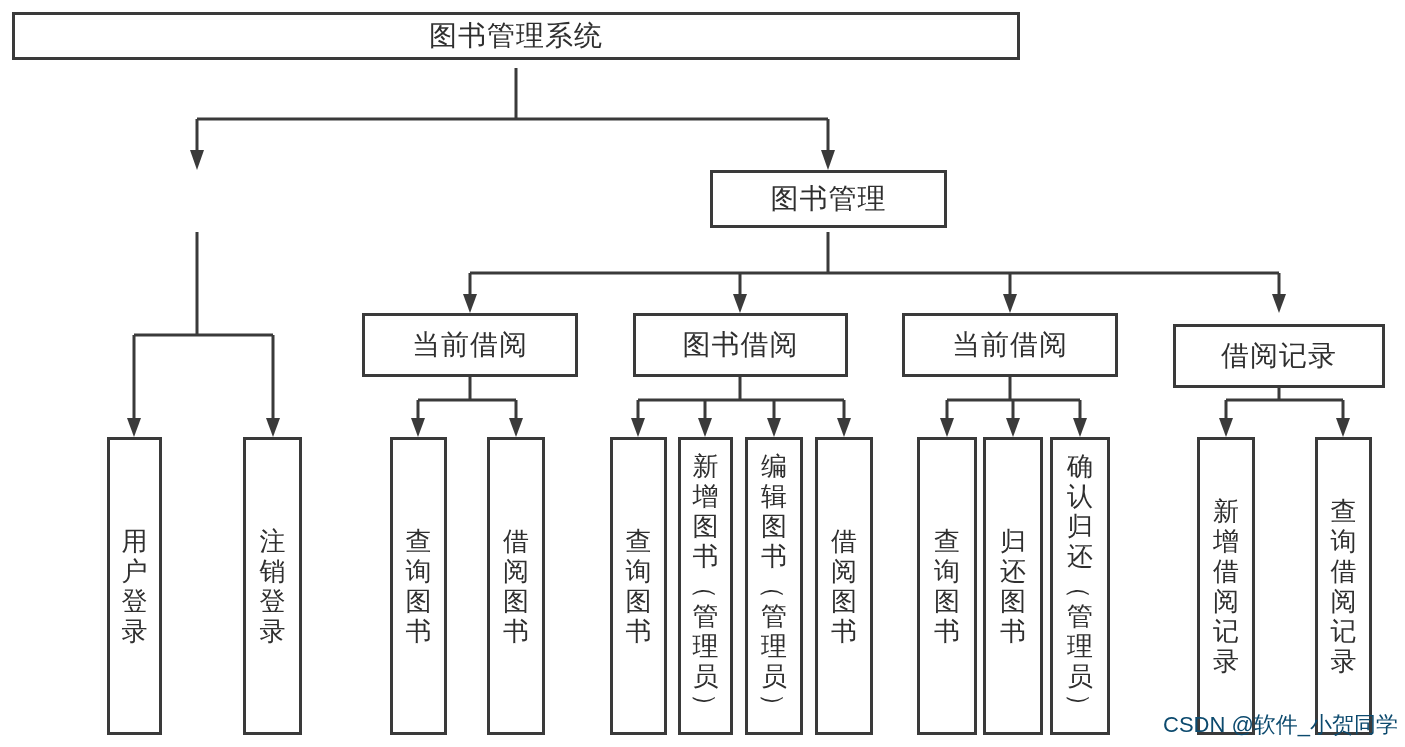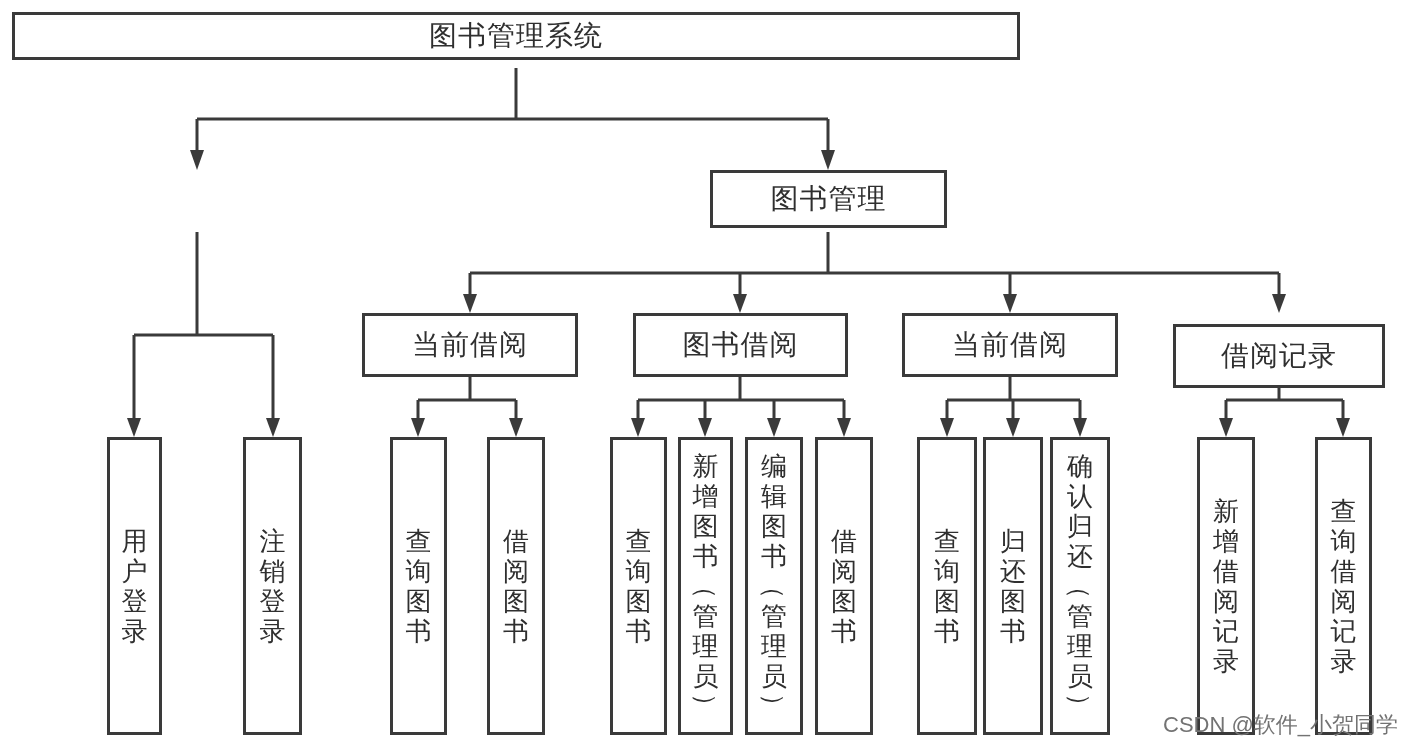--- a/index.html
+++ b/index.html
@@ -63,21 +63,21 @@
   #b-leaf-9  { left: 983px;  top: 437px; width: 60px; height: 298px; }
   #b-leaf-10 { left: 1050px; top: 437px; width: 60px; height: 298px; }
   #b-leaf-11 { left: 1197px; top: 437px; width: 58px; height: 298px; }
   #b-leaf-12 { left: 1315px; top: 437px; width: 57px; height: 298px; }
 
   #watermark {
     position: absolute;
     left: 1163px;
     top: 710px;
     font-size: 22px;
-    color: #737373;
+    color: #0c4a6e;
     white-space: nowrap;
     z-index: 5;
   }
 </style>
 </head>
 <body>
 
 <div id="stage">
 
   <svg id="connectors" viewBox="0 0 1405 747" xmlns="http://www.w3.org/2000/svg">

